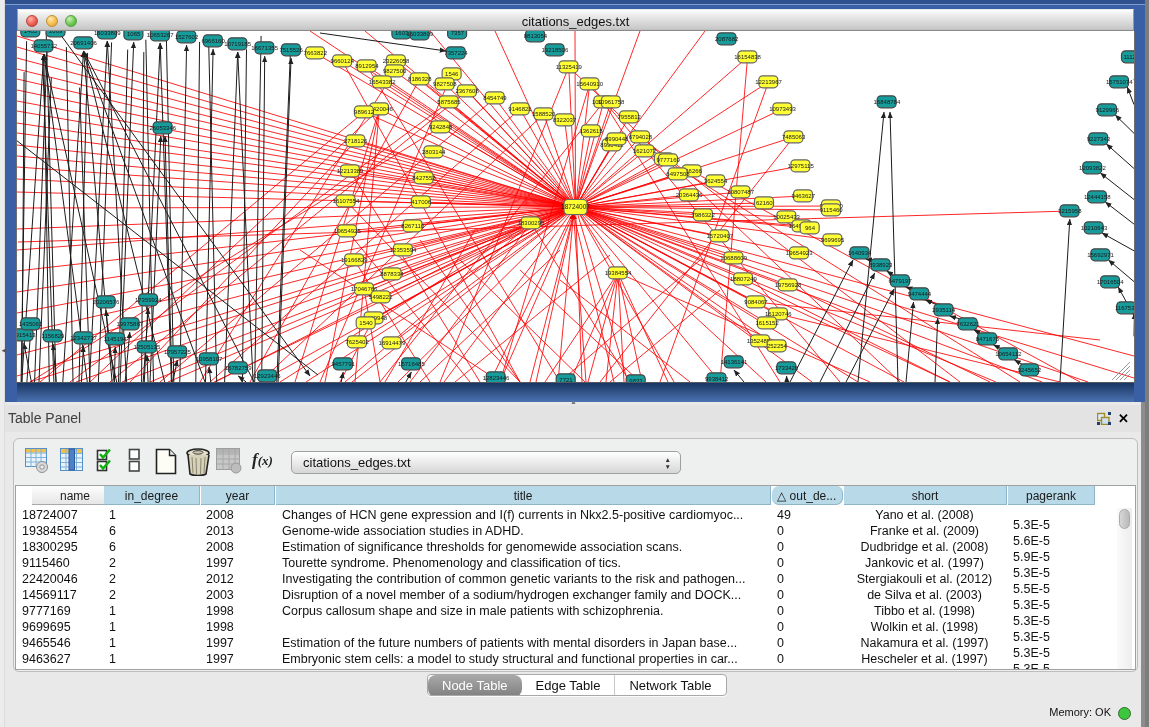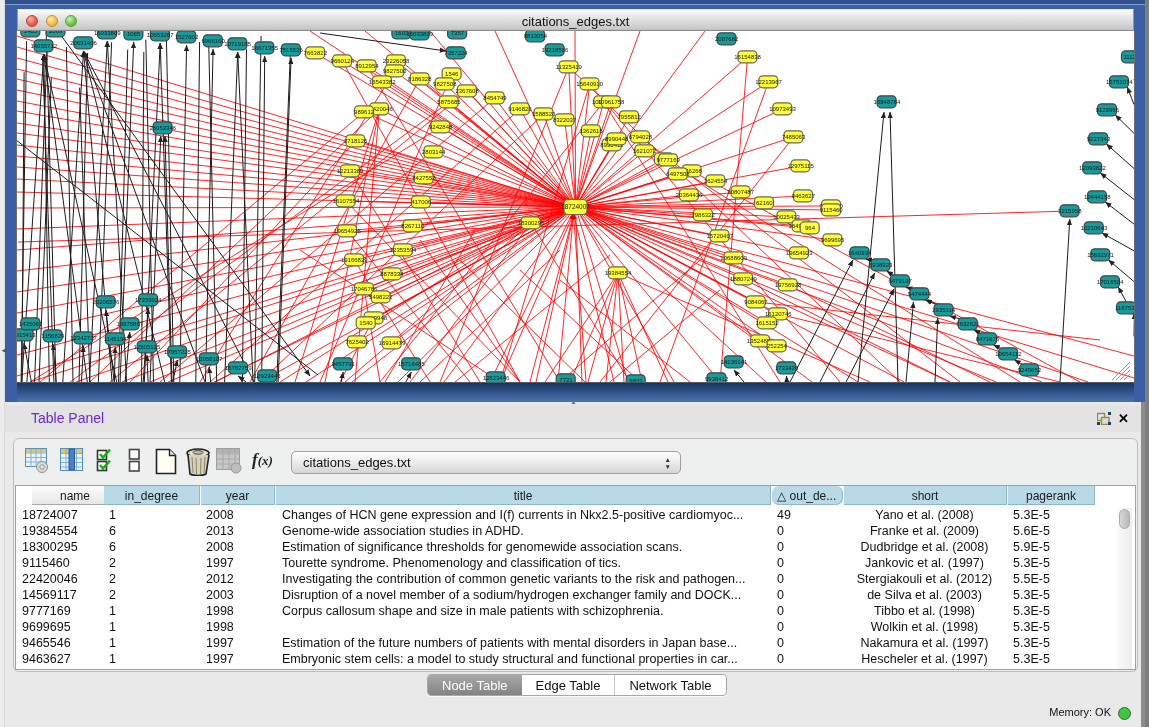--- a/index.html
+++ b/index.html
@@ -24,21 +24,21 @@
 #canvas { left:16px; top:31px; width:1119px; height:352px; background:#fff; overflow:hidden; border-left:1px solid #6f6f6f; border-right:1px solid #6f6f6f; border-bottom:1px solid #55585e; }
 
 
 #rstrip { left:1145px; top:0; width:4px; height:727px; background:#7d7d7d; }
 #rstrip2 { left:1141px; top:402px; width:4px; height:325px; background:#8d8d8d; }
 #lstrip { left:0; top:0; width:5px; height:727px; background:#ececec; border-right:1px solid #dcdcdc; }
 
 
 #panel { left:5px; top:402px; width:1136px; height:325px; background:#e9e9e9; }
 #phead { position:absolute; left:0; top:3px; width:100%; height:27px; background:#e3e3e3; }
-#phead .t { position:absolute; left:26px; top:5px; font-size:14px; color:#6d28d9; }
+#phead .t { position:absolute; left:3px; top:5px; font-size:14px; color:#404040; }
 #pfloat { position:absolute; right:30px; top:7px; width:14px; height:13px; }
 #pclose { position:absolute; right:12px; top:6px; font-size:13px; font-weight:bold; color:#000; }
 #wrap { position:absolute; left:8px; top:36px; width:1125px; height:234px;
   background:#eef0f0; border:1px solid #bdbdbd; border-radius:6px; }
 #toolbar { position:absolute; left:1px; top:1px; width:1122px; height:44px; }
 #combo { position:absolute; left:276px; top:11px; width:390px; height:23px;
   background:linear-gradient(#ffffff,#e9e9e9 55%,#d6d6d6); border:1px solid #9f9f9f;
   border-radius:5px; font-size:13px; color:#111; padding:3px 0 0 11px; }
 #combo .arr { position:absolute; right:9px; top:4px; font-size:6.5px; color:#333; line-height:7px; text-align:center;}
 #table { position:absolute; left:1px; top:46px; width:1121px; height:185px; background:#fff; overflow:hidden; border:1px solid #a0a0a0; }
@@ -47,27 +47,27 @@
   border-right:1px solid #8fb6c8; border-bottom:1px solid #8fb6c8; text-align:center; padding-top:3px; }
 #thead div.gray { background:linear-gradient(#fdfdfd,#e6e6e6); border-right:1px solid #b5b5b5; border-bottom:1px solid #a8a8a8; }
 .trow { position:absolute; left:0; width:1122px; height:16px; font-size:12.5px; color:#111; white-space:nowrap; }
 .trow div { position:absolute; top:0; overflow:hidden; }
 .c1 { left:6px; width:88px; }
 .c2 { left:93px; width:90px; }
 .c3 { left:190px; width:70px; }
 .c4 { left:266px; width:488px; }
 .c5 { left:761px; width:66px; }
 .c6 { left:826px; width:165px; text-align:center; }
-.c7 { left:997px; width:90px; }
+.c7 { left:997px; width:90px;margin-top:10px; }
 #vscroll { position:absolute; right:3px; top:22px; width:15px; height:162px; background:linear-gradient(90deg,#fafafa,#ededed); }
 #vthumb { position:absolute; left:2px; top:1px; width:11px; height:20px; background:linear-gradient(90deg,#d8d8d8,#b9b9b9); border:1px solid #aaa; border-radius:6px; }
 #tabs { position:absolute; left:422px; top:272px; height:22px; display:flex;
   border:1px solid #a8a8a8; border-radius:4px; overflow:hidden; background:#fff;
   box-shadow:0 1px 0 rgba(255,255,255,.8); }
-#tabs div { font-size:13px; color:#111; padding:3px 14px 0 14px; height:22px; }
+#tabs div { font-size:13px; color:#111; padding:3px 14px 0 14px; height:22px;border-radius:8px; }
 #tabs .sel { background:linear-gradient(#a9a9a9,#7f7f7f); color:#fff; }
 #tabs .sep { width:1px; padding:0; background:#c8c8c8; }
 #mem { position:absolute; right:30px; bottom:9px; font-size:11px; color:#111; }
 #memdot { position:absolute; right:10px; bottom:7px; width:13px; height:13px; border-radius:50%;
   background:#3ec73e; border:1.5px solid #2e6b2e; }
 
 
 .ticon { position:absolute; top:8px; }
 </style></head>
 <body>

